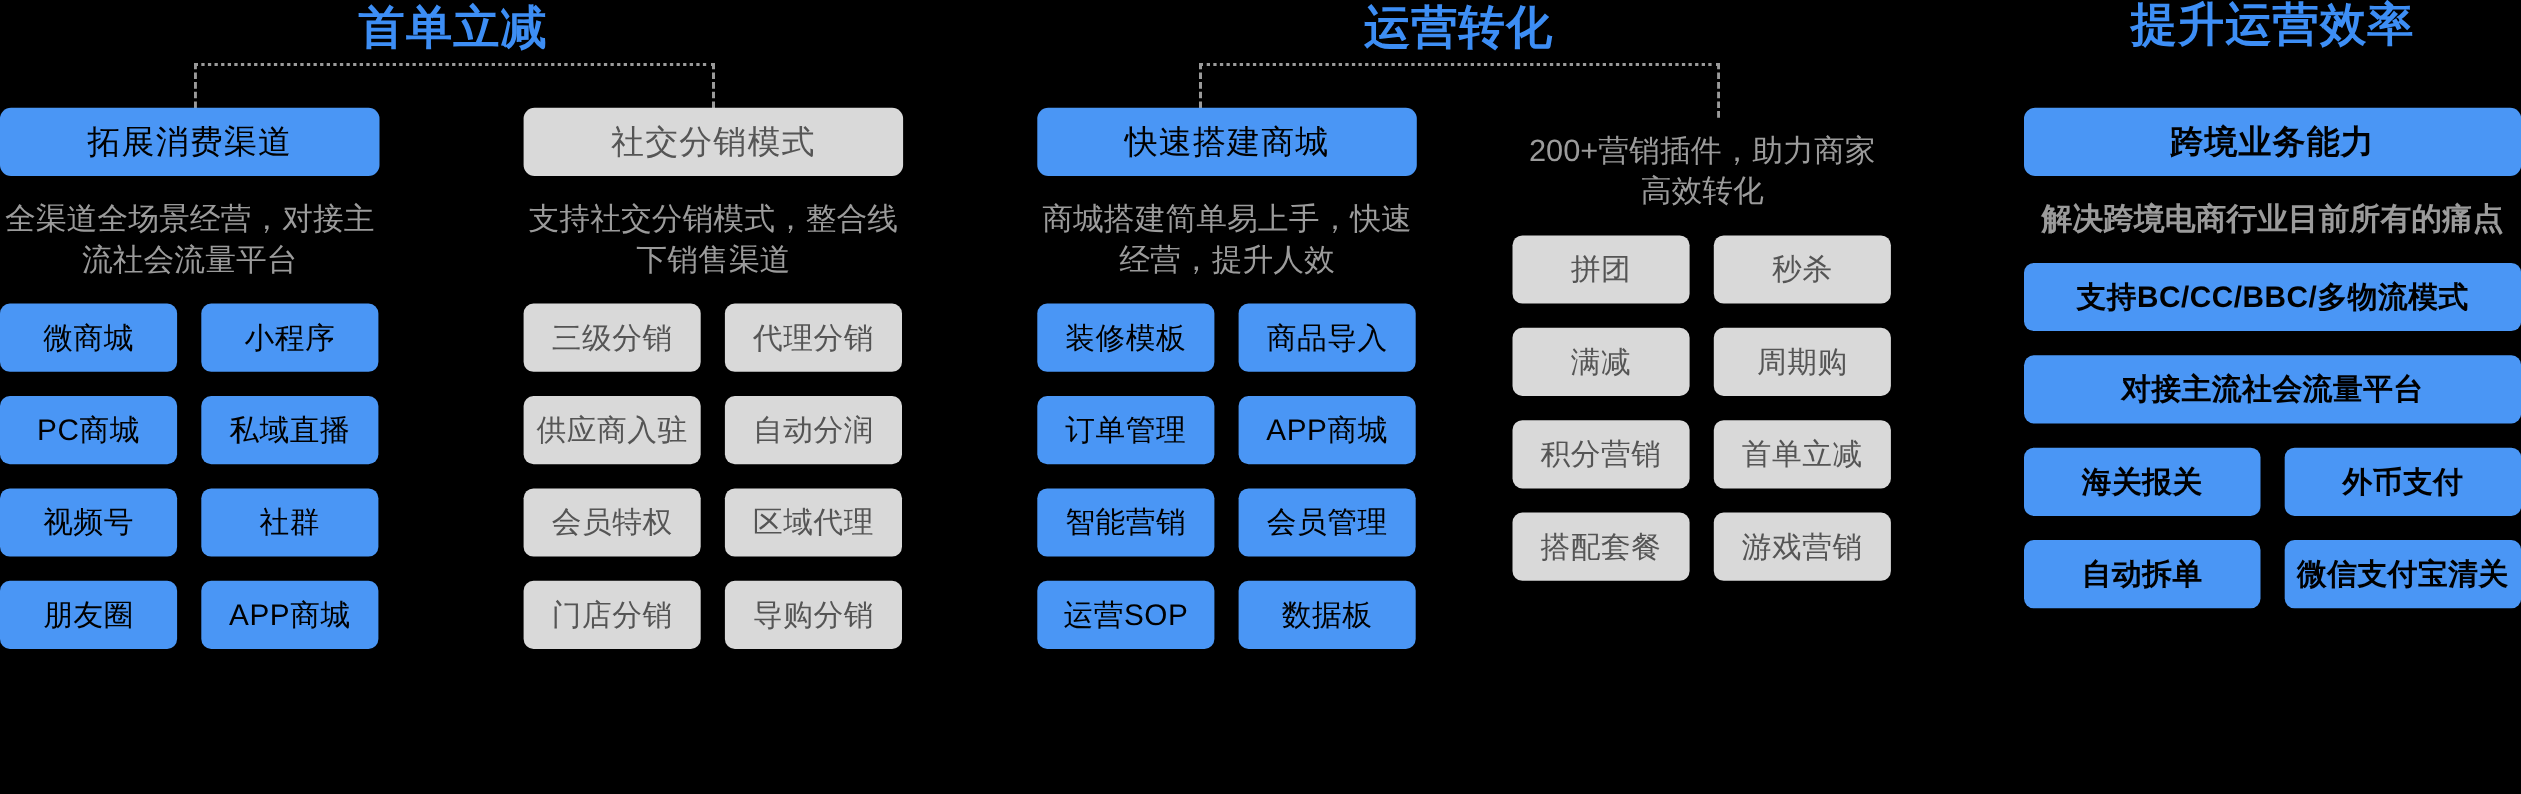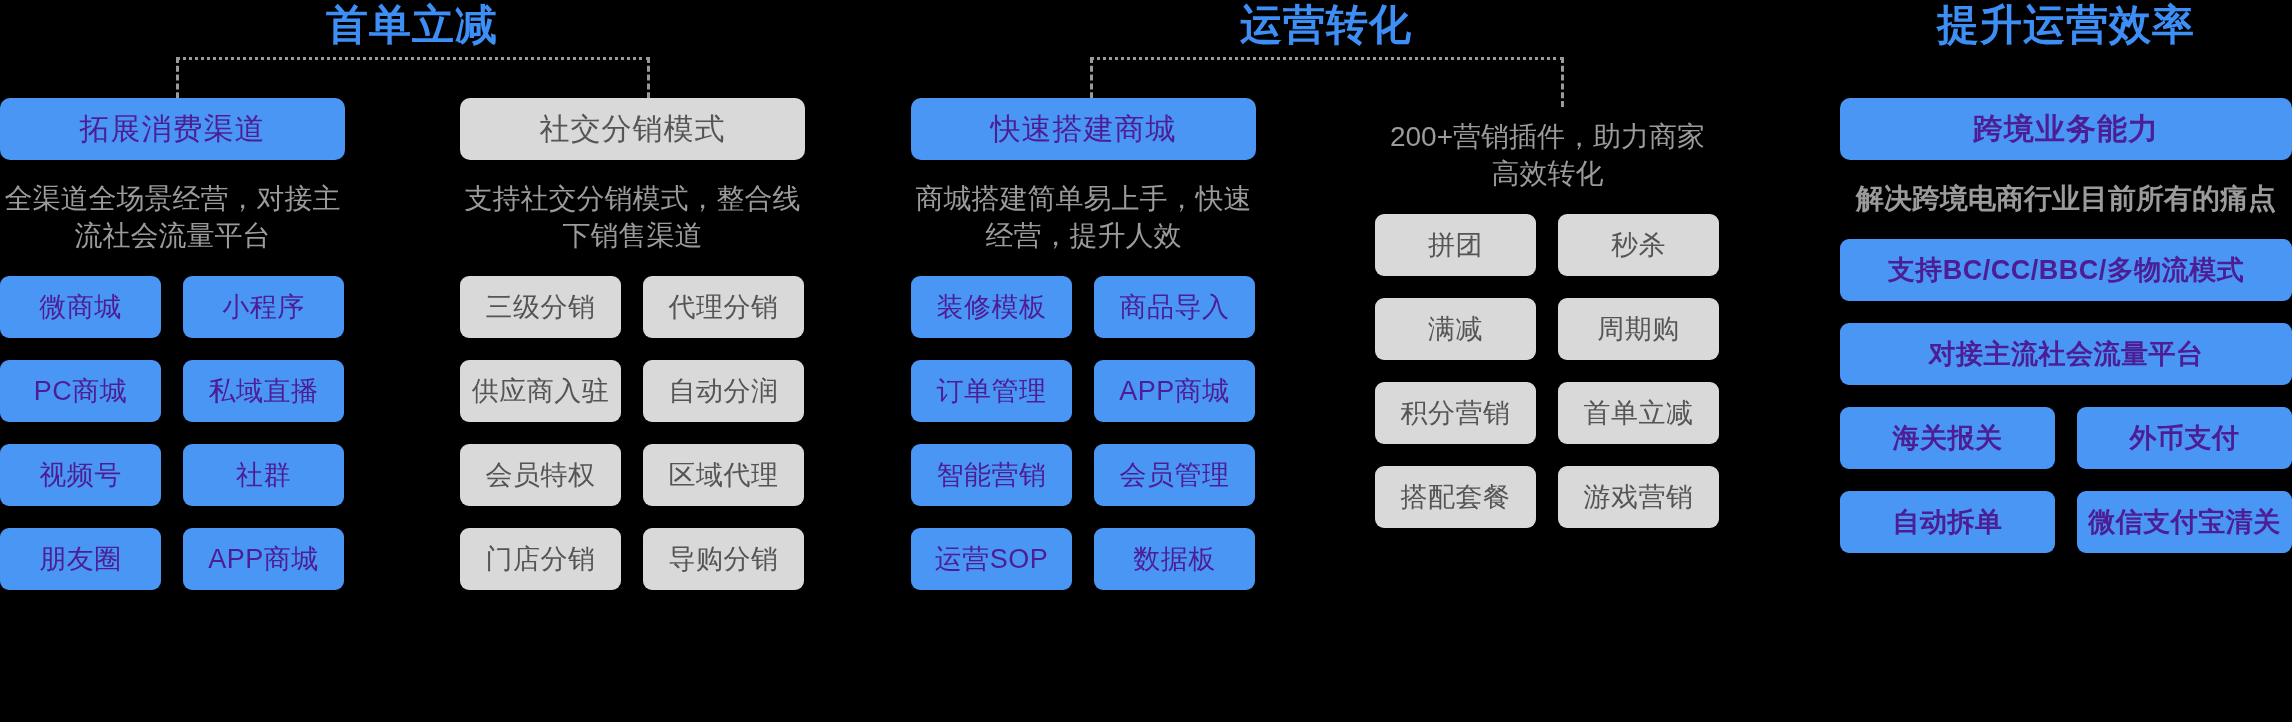--- a/index.html
+++ b/index.html
@@ -28,57 +28,57 @@
     color: #3d8ef5;
     font-size: 42px;
     font-weight: bold;
     line-height: 1;
     white-space: nowrap;
     text-align: center;
     letter-spacing: 1px;
   }
   .st-1 { left: 176px; width: 472px; top: 4px; }
   .st-2 { left: 1090px; width: 472px; top: 4px; }
-  .st-3 { left: 1840px; width: 452px; top: 4px; }
+  .st-3 { left: 1840px; width: 452px; top: 4px; font-family: Liberation Mono, monospace; }
 
   
   .bracket {
     position: absolute;
     top: 57px;
     height: 50px;
     border-top: 3px dotted #9a9a9a;
     border-left: 3px dashed #9a9a9a;
     border-right: 3px dashed #9a9a9a;
     box-sizing: border-box;
   }
   .br-1 { left: 176px; width: 474px; }
   .br-2 { left: 1090px; width: 474px; }
 
   
   .col {
     position: absolute;
     top: 98px;
   }
   .col-1 { left: 0px;    width: 345px; }
-  .col-2 { left: 460px;  width: 345px; }
-  .col-3 { left: 911px;  width: 345px; }
+  .col-2 { left: 476px;  width: 345px; }
+  .col-3 { left: 943px;  width: 345px; }
   .col-4 { left: 1375px; width: 345px; }
   .col-5 { left: 1840px; width: 452px; font-weight: bold; }
 
   .col-head {
     height: 62px;
     border-radius: 10px;
     display: flex;
     align-items: center;
     justify-content: center;
     font-size: 30px;
     letter-spacing: 1px;
     white-space: nowrap;
   }
-  .blue  { background: #4a96f5; color: #4c1d95; }
+  .blue  { background: #4a96f5; color: #000000; }
   .gray  { background: #d9d9d9; color: #555555; }
 
   .col-desc {
     margin-top: 20px;
     color: #9b9b9b;
     font-size: 28px;
     line-height: 1.33;
     text-align: center;
     padding: 0 4px;
     box-sizing: border-box;

